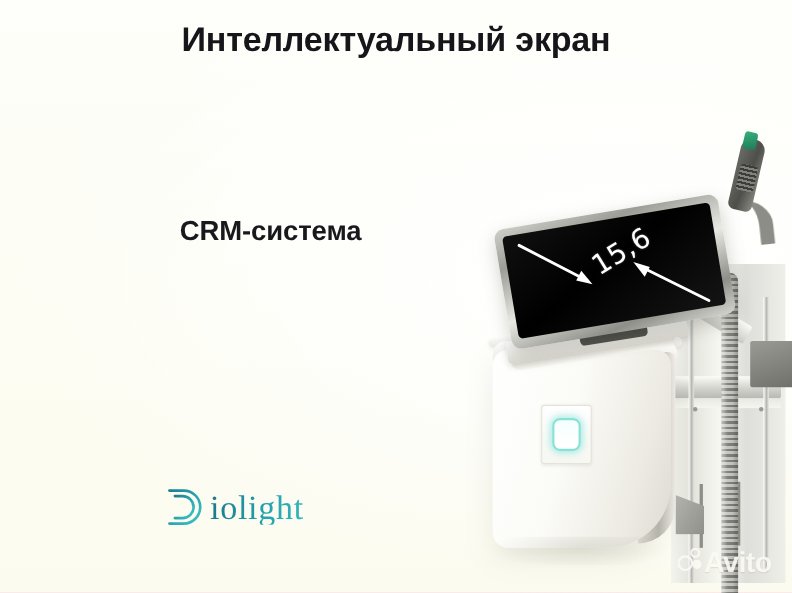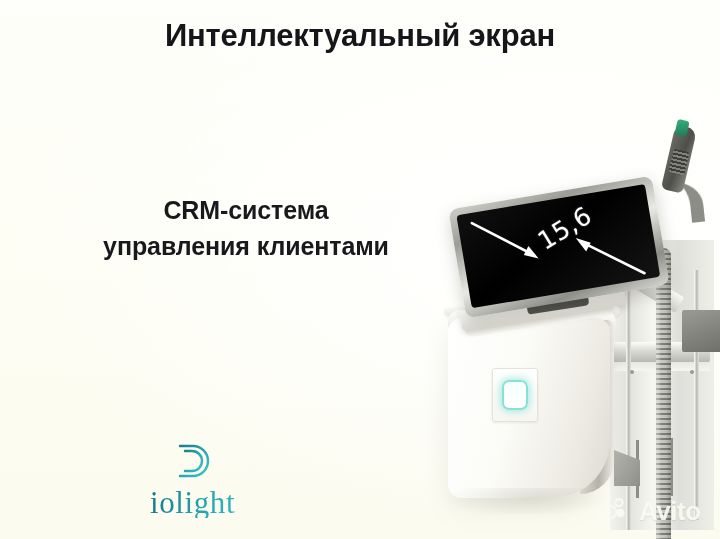--- a/index.html
+++ b/index.html
@@ -27,21 +27,21 @@
 
   
   .copy{
     position:absolute;left:22px;top:193px;width:448px;
     text-align:center;color:#19191d;
     font-size:25px;font-weight:700;line-height:1.42;letter-spacing:-.1px;
   }
   .copy .ln{display:block;white-space:nowrap;}
 
   
-  .logo{position:absolute;left:150px;top:442px;display:flex;align-items:center;gap:7px;flex-direction:column;}
+  .logo{position:absolute;left:150px;top:442px;display:flex;align-items:center;gap:7px;}
   .logo-mark{width:34px;height:38px;display:block;}
   .logo-word{
     font-family:"Liberation Serif", serif;
     font-size:31px;font-weight:400;color:#1a8b96;letter-spacing:.6px;line-height:1;
     background:linear-gradient(100deg,#17788a 0%, #25a3ae 60%, #2fb6bd 100%);
     -webkit-background-clip:text;background-clip:text;color:transparent;
   }
 
   
   .device{position:absolute;left:430px;top:120px;width:300px;height:419px;}
@@ -131,36 +131,35 @@
   .mon-base{position:absolute;left:30px;top:178px;width:166px;height:20px;
     background:linear-gradient(180deg,#ffffff,#dbd9d1);border-radius:3px;
     transform:rotate(-9deg);box-shadow:0 3px 6px rgba(0,0,0,.12);}
   .mon-base-sh{position:absolute;left:34px;top:194px;width:150px;height:12px;
     background:linear-gradient(180deg,#e7e5dd,#f8f7f1);transform:rotate(-9deg);border-radius:0 0 6px 8px;}
 
   .floor-shadow{position:absolute;left:12px;top:368px;width:190px;height:26px;
     background:radial-gradient(60% 100% at 45% 40%, rgba(120,118,100,.16), rgba(120,118,100,0) 72%);}
 
   
-  .avito{position:absolute;left:603px;top:498px;display:flex;align-items:flex-start;gap:12px;opacity:.9;}
+  .avito{position:absolute;left:616px;top:498px;display:flex;align-items:flex-start;gap:0;opacity:.9;}
   .avito-word{font-size:26px;font-weight:700;color:#fbfbf4;letter-spacing:-.5px;
     text-shadow:0 1px 1px rgba(160,158,140,.30);line-height:1;}
 </style>
 </head>
 <body>
 
 <div id="stage">
 
   <div class="bg-wash"></div>
 
   <div class="headline">Интеллектуальный экран</div>
 
   <div class="copy">
     <span class="ln">CRM-система</span>
-    <span class="ln">управления клиентами</span>
   </div>
 
   <div class="logo">
     <svg class="logo-mark" viewBox="0 0 34 38">
       <defs>
         <linearGradient id="tealg" x1="0" y1="0" x2="1" y2="1">
           <stop offset="0%" stop-color="#1b7f92"></stop>
           <stop offset="55%" stop-color="#2aa8b2"></stop>
           <stop offset="100%" stop-color="#3dc3c6"></stop>
         </linearGradient>

